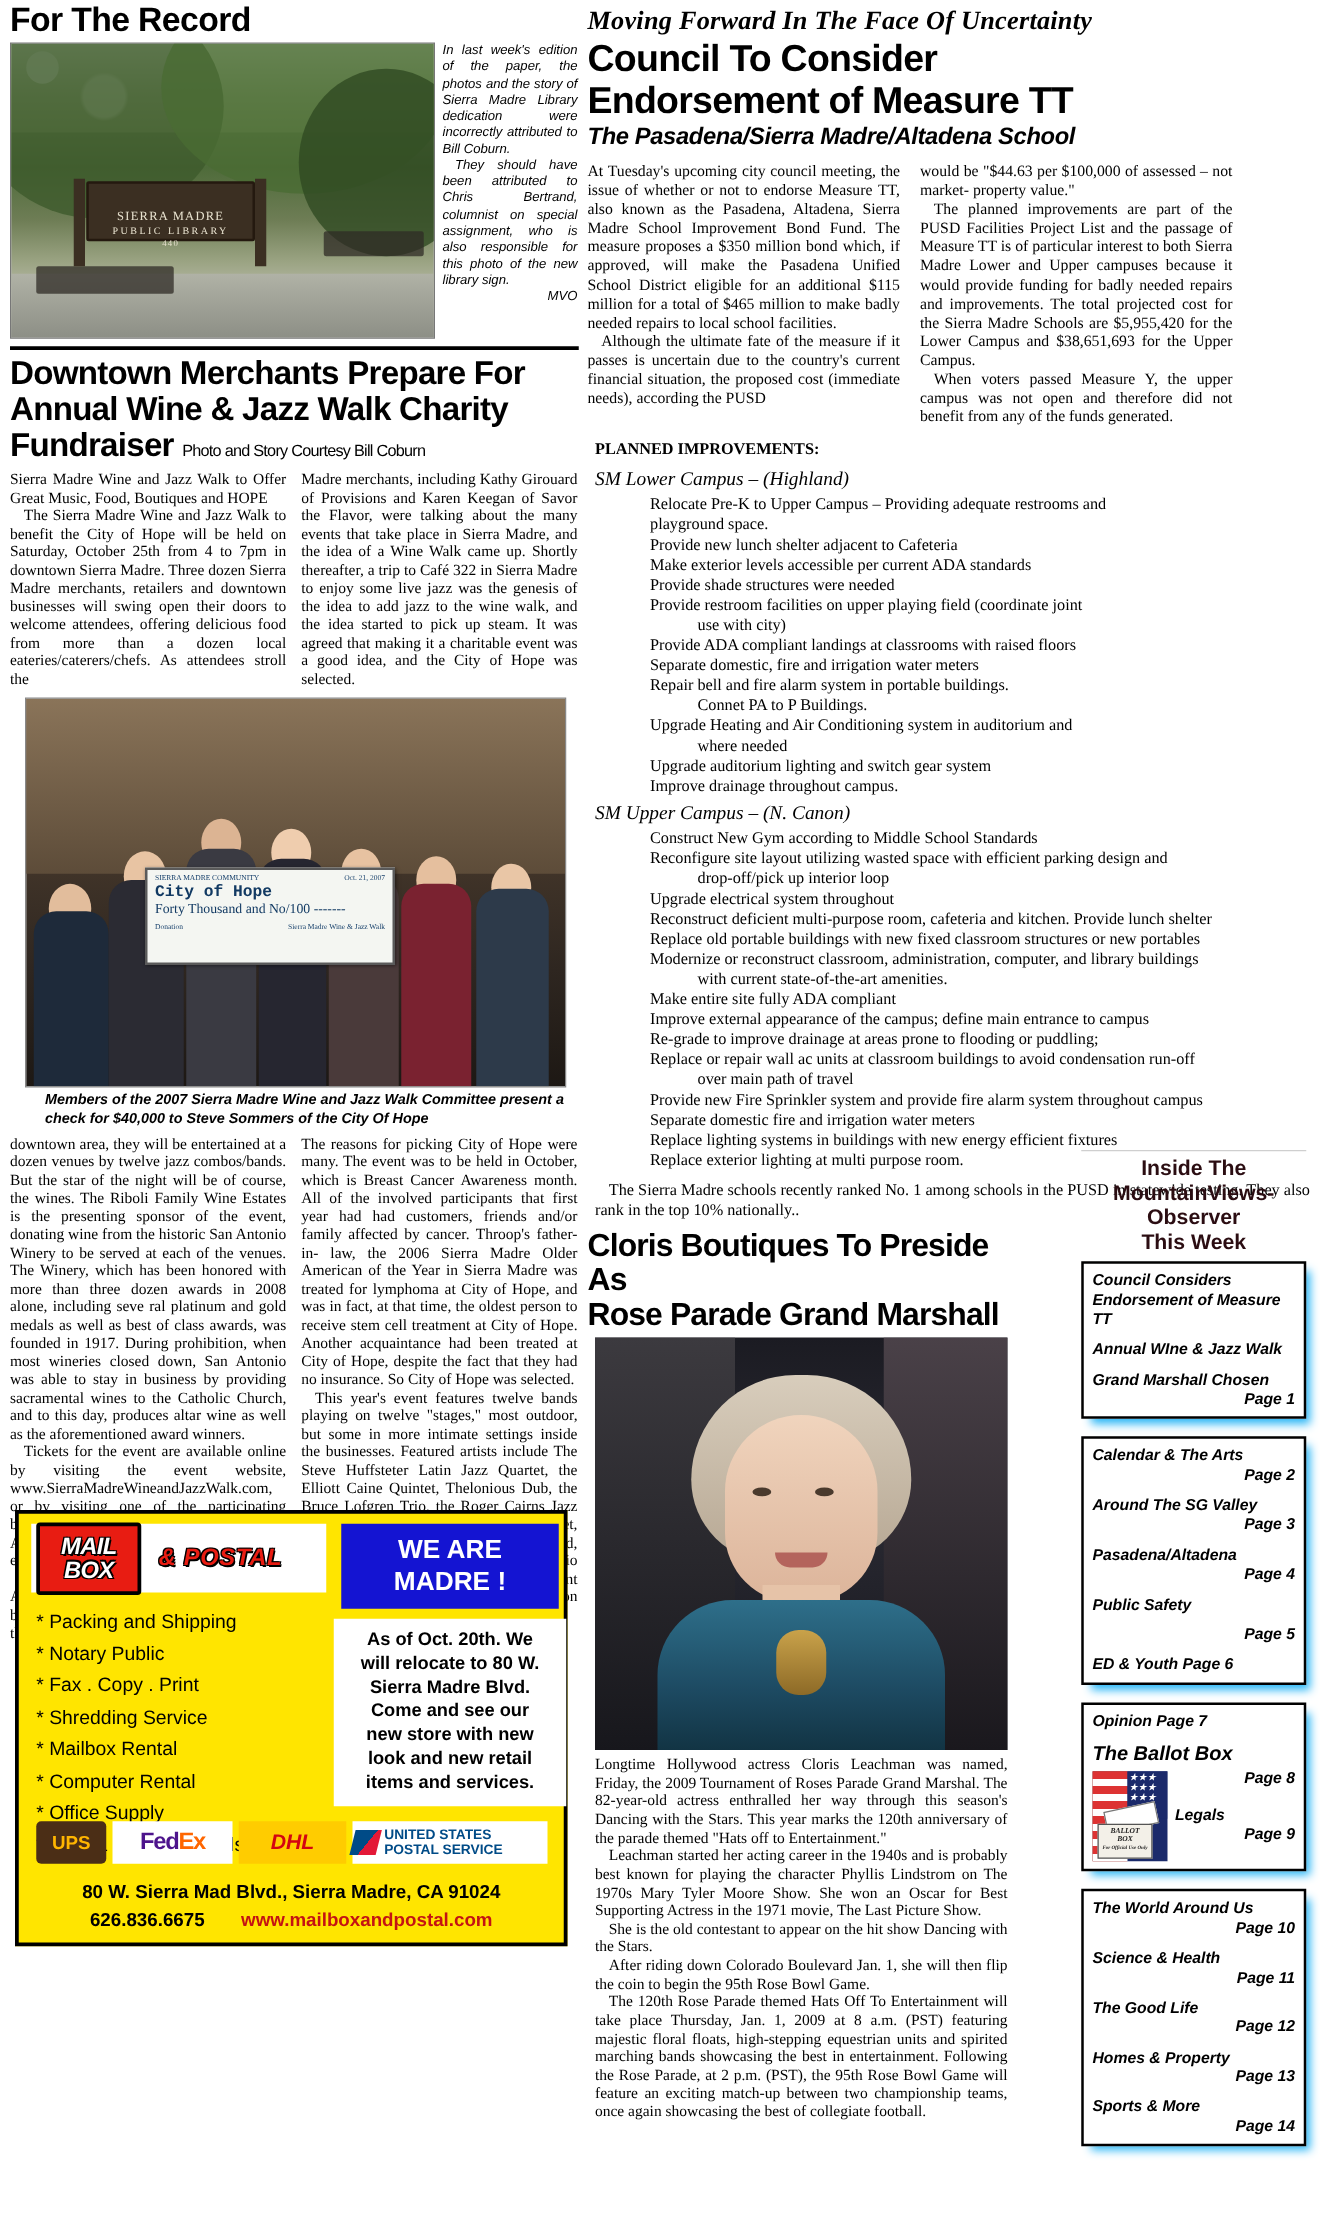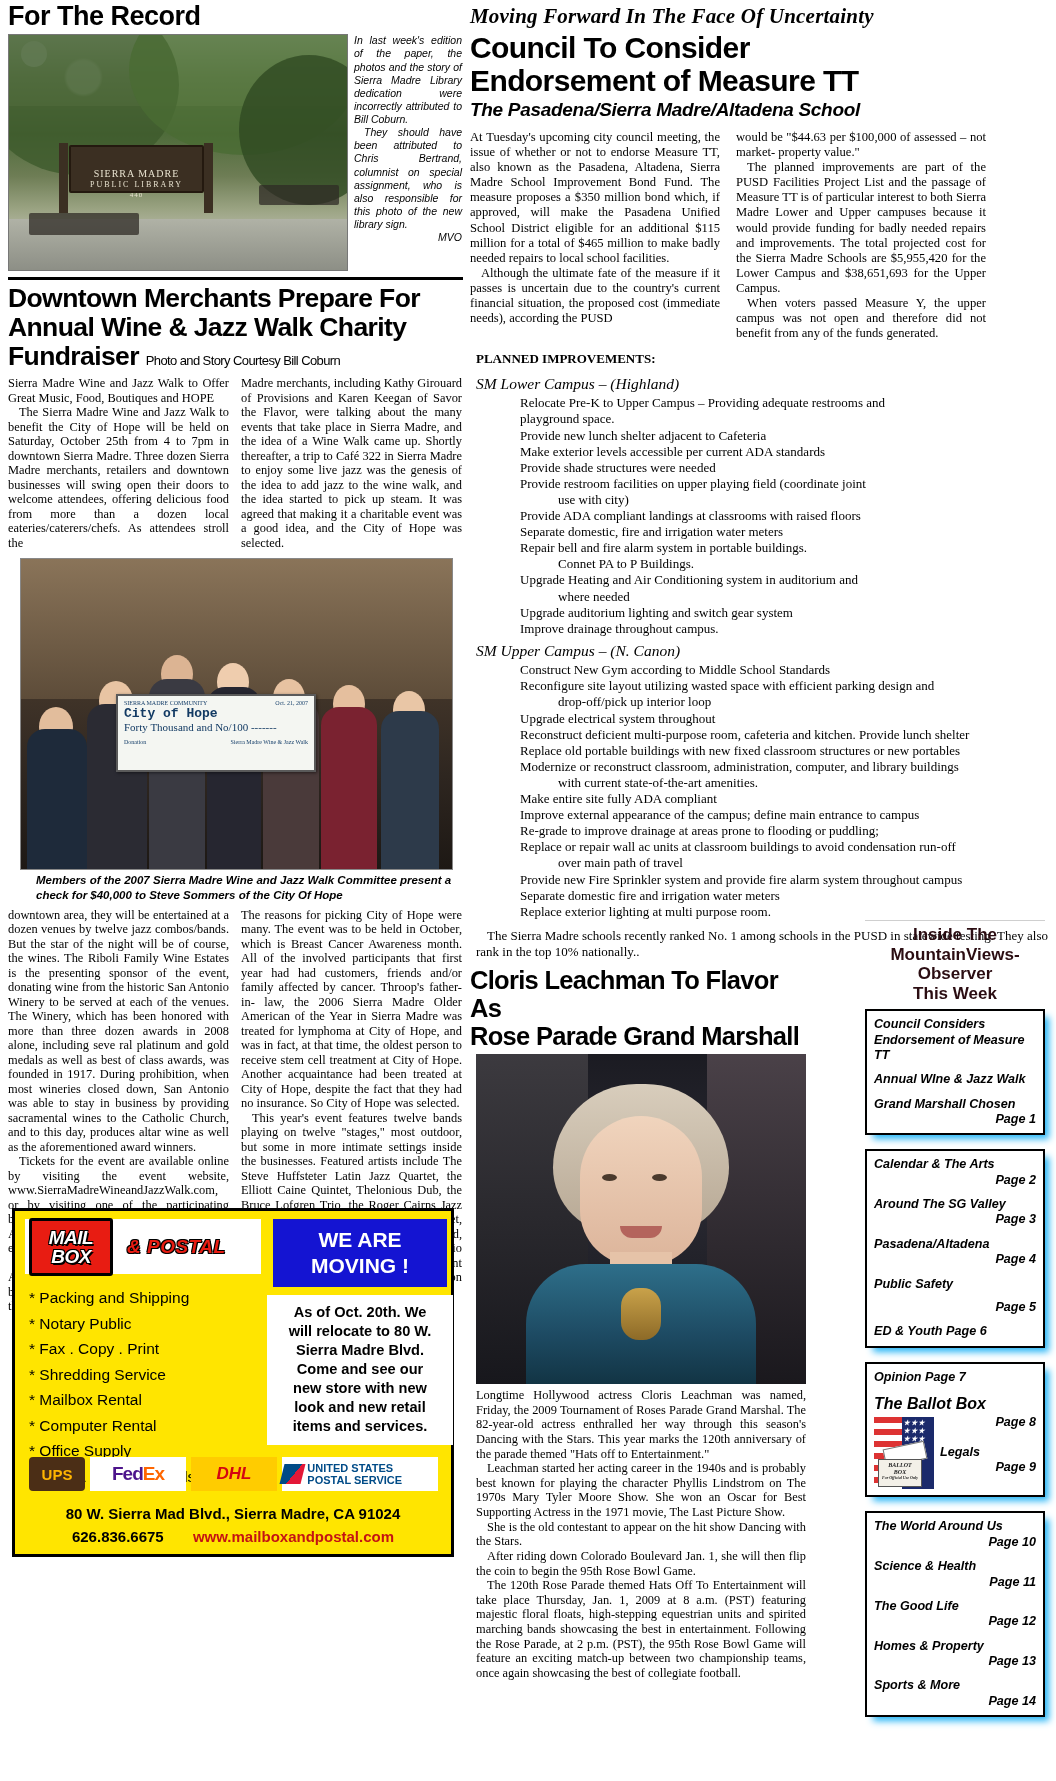--- a/index.html
+++ b/index.html
@@ -353,21 +353,21 @@
         <div>* Fax . Copy . Print</div>
         <div>* Shredding Service</div>
         <div>* Mailbox Rental</div>
         <div>* Computer Rental</div>
         <div>* Office Supply</div>
         <div>* Gifts &amp; Greeting Cards</div>
       </div>
 
       <div class="we-moving">
         <span>WE ARE</span>
-        <span>MOVING !</span>
+        <span>MADRE !</span>
       </div>
 
       <div class="moving-txt">As of Oct. 20th. We will relocate to 80 W. Sierra Madre Blvd. Come and see our new store with new look and new retail items and services.</div>
 
       <div class="carriers">
         <div class="car c-ups">UPS</div>
         <div class="car c-fedex">
           <span>Fed<i>Ex</i></span>
         </div>
         <div class="car c-dhl">DHL</div>
@@ -443,31 +443,32 @@
         <li>Replace old portable buildings with new fixed classroom structures or new portables</li>
         <li>Modernize or reconstruct classroom, administration, computer, and library buildings</li>
         <li class="ind">with current state-of-the-art amenities.</li>
         <li>Make entire site fully ADA compliant</li>
         <li>Improve external appearance of the campus; define main entrance to campus</li>
         <li>Re-grade to improve drainage at areas prone to flooding or puddling;</li>
         <li>Replace or repair wall ac units at classroom buildings to avoid condensation run-off</li>
         <li class="ind">over main path of travel</li>
         <li>Provide new Fire Sprinkler system and provide fire alarm system throughout campus</li>
         <li>Separate domestic fire and irrigation water meters</li>
+        <li>Replace lighting systems in buildings with new energy efficient fixtures</li>
         <li>Replace exterior lighting at multi purpose room.</li>
       </ul>
 
       <div class="rank-note">
         <p>The Sierra Madre schools recently ranked No. 1 among schools in the PUSD in statewide testing.  They also rank in the top 10% nationally..</p>
       </div>
     </div>
 
     <div style="margin-top:8px;">
       <div class="cl-head">
-        <div>Cloris Leachman To Flavor As</div>
+        <div>Cloris Boutiques To Preside As</div>
         <div>Rose Parade Grand Marshall</div>
       </div>
       <div class="cl-photo">
         <div class="bg-l"></div>
         <div class="bg-r"></div>
         <div class="hair"></div>
         <div class="face"></div>
         <div class="eye" style="left:126px;"></div>
         <div class="eye" style="left:176px;"></div>
         <div class="mouth"></div>

